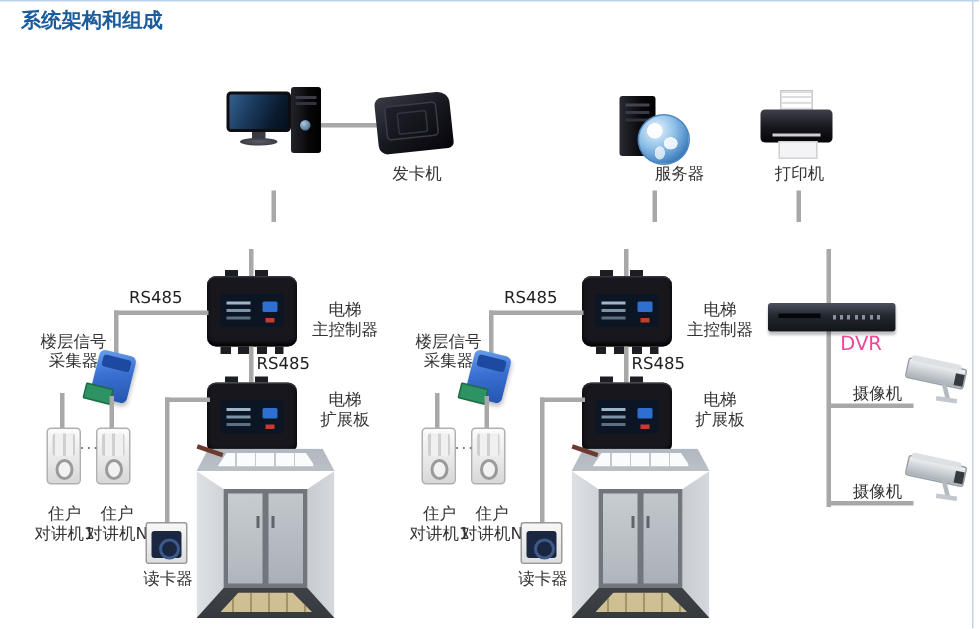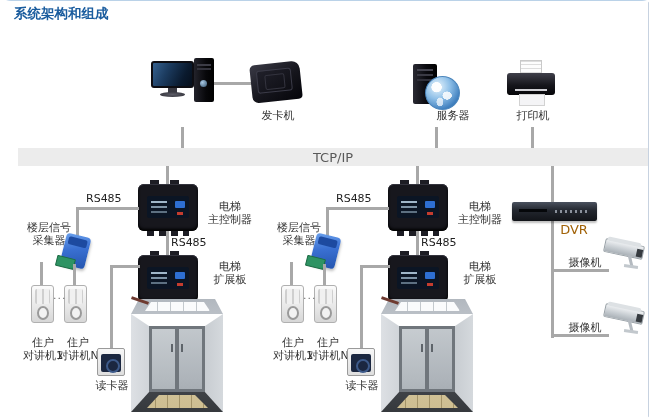--- a/index.html
+++ b/index.html
@@ -1,19 +1,18 @@
 <!DOCTYPE html>
 <html><head>
 <meta charset="utf-8">
 <style>
   html,body{margin:0;padding:0;background:#fff;}
   #stage{
     position:relative;width:653px;height:419px;background:#fff;overflow:hidden;
     font-family:"DejaVu Sans","Liberation Sans",sans-serif;
-    border-radius:11px;
   }
   .topline{position:absolute;left:0;top:0;width:653px;height:1px;background:#a9c7e2;opacity:.8;}
   .rightborder{position:absolute;left:648px;top:0;width:1px;height:419px;background:#c7d2e0;}
   .title{position:absolute;left:14px;top:5px;font-size:13.5px;font-weight:bold;color:#1a5c9e;}
 
   
   .vline,.hline{position:absolute;background:#a8a8a8;}
   .vline{width:3px;}
   .hline{height:3px;}
 
@@ -174,23 +173,20 @@
     <div class="pbody"></div>
     <div class="sheet"></div>
   </div>
   <div class="lbl" style="left:424px;top:109px;width:58px;">服务器</div>
   <div class="lbl" style="left:504px;top:109px;width:58px;">打印机</div>
 
   <div class="vline" style="left:181px;top:127px;height:21px;"></div>
   <div class="vline" style="left:435px;top:127px;height:21px;"></div>
   <div class="vline" style="left:531px;top:127px;height:21px;"></div>
 
-  <div class="band">
-    <span>TCP/IP</span>
-  </div>
 
   <div class="group g1">
     <div class="vline" style="left:166px;top:166px;height:19px;"></div>
     <div class="ctrl" style="left:138px;top:184px;">
       <div class="teeth-top"></div>
       <div class="scr"></div>
       <div class="teeth"></div>
     </div>
     <div class="lbl" style="left:198px;top:200px;width:64px;">
       <div>电梯</div>
@@ -310,21 +306,21 @@
       <div class="ele-handleL"></div>
       <div class="ele-handleR"></div>
       <div class="ele-floor"></div>
       <div class="ele-tile"></div>
       <div class="ele-rail"></div>
     </div>
   </div>
 
   <div class="vline" style="left:551px;top:166px;height:172px;"></div>
   <div class="dvr"></div>
-  <div class="lbl" style="left:552px;top:223px;width:44px;font-size:13px;color:#a16207;">DVR</div>
+  <div class="lbl" style="left:552px;top:223px;width:44px;font-size:13px;color:#ec4899;">DVR</div>
 
   <div class="hline" style="left:553px;top:269px;width:56px;"></div>
   <div class="lbl" style="left:562px;top:256px;width:46px;">摄像机</div>
   <div class="camera" style="left:602px;top:235px;">
     <div class="body"></div>
     <div class="mount"></div>
     <div class="foot"></div>
   </div>
 
   <div class="hline" style="left:553px;top:334px;width:56px;"></div>

